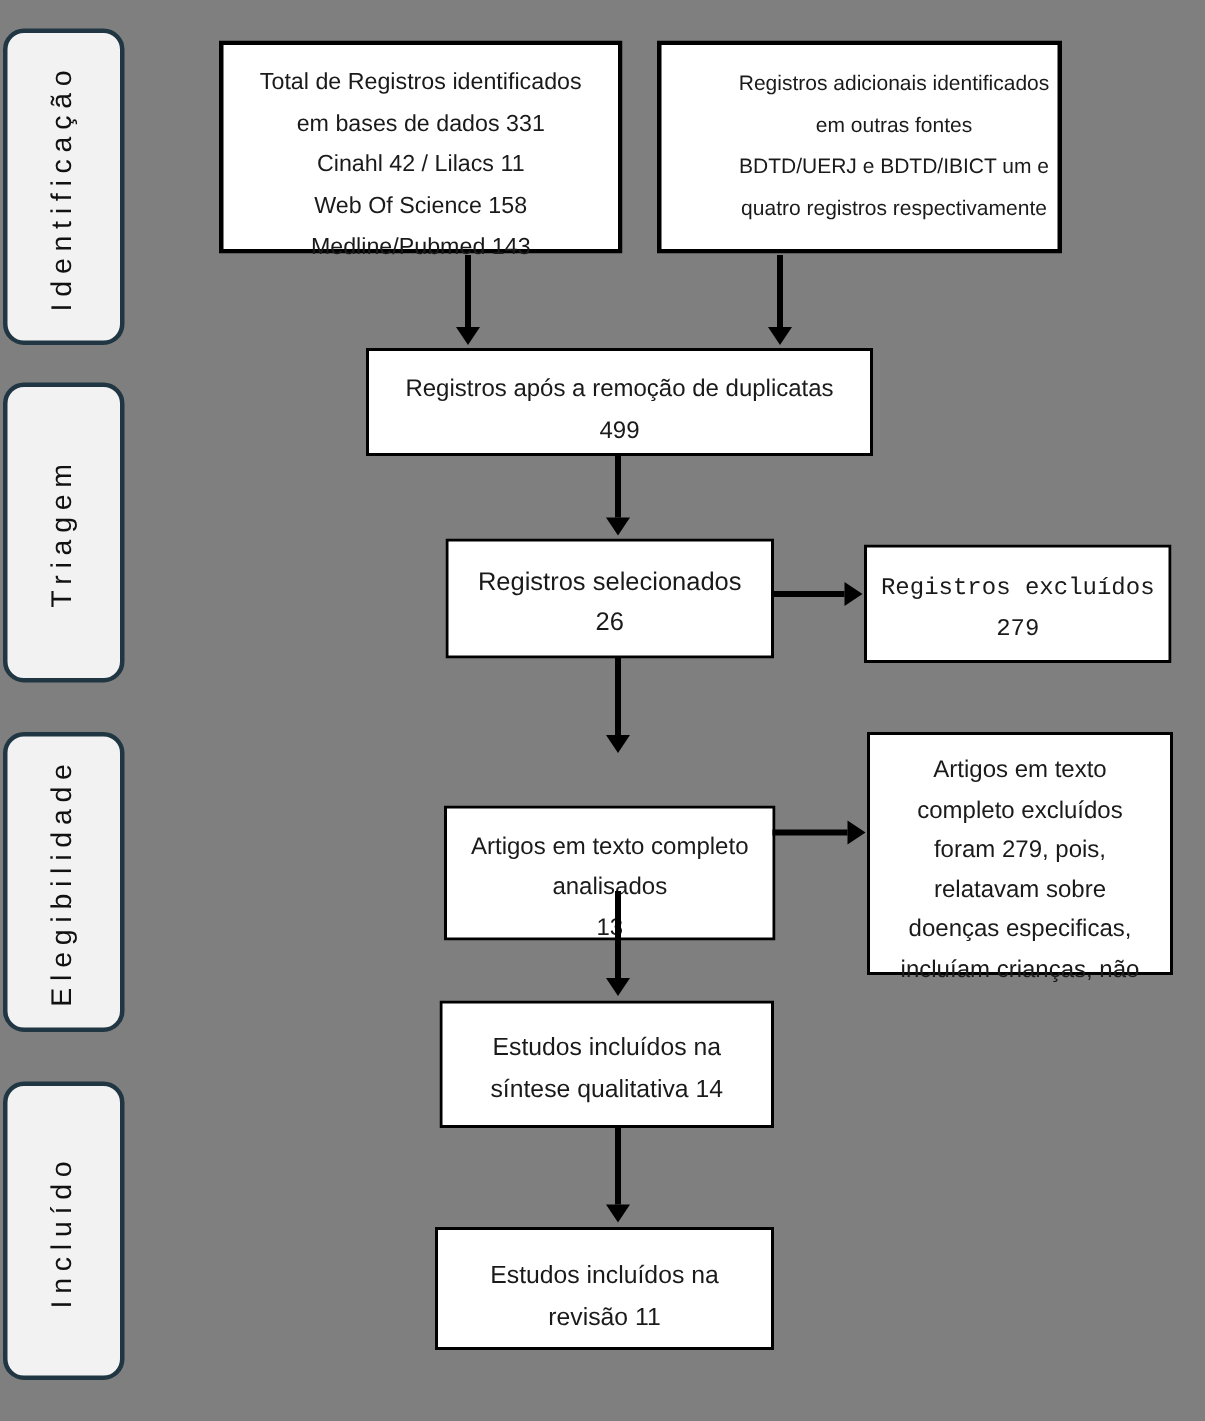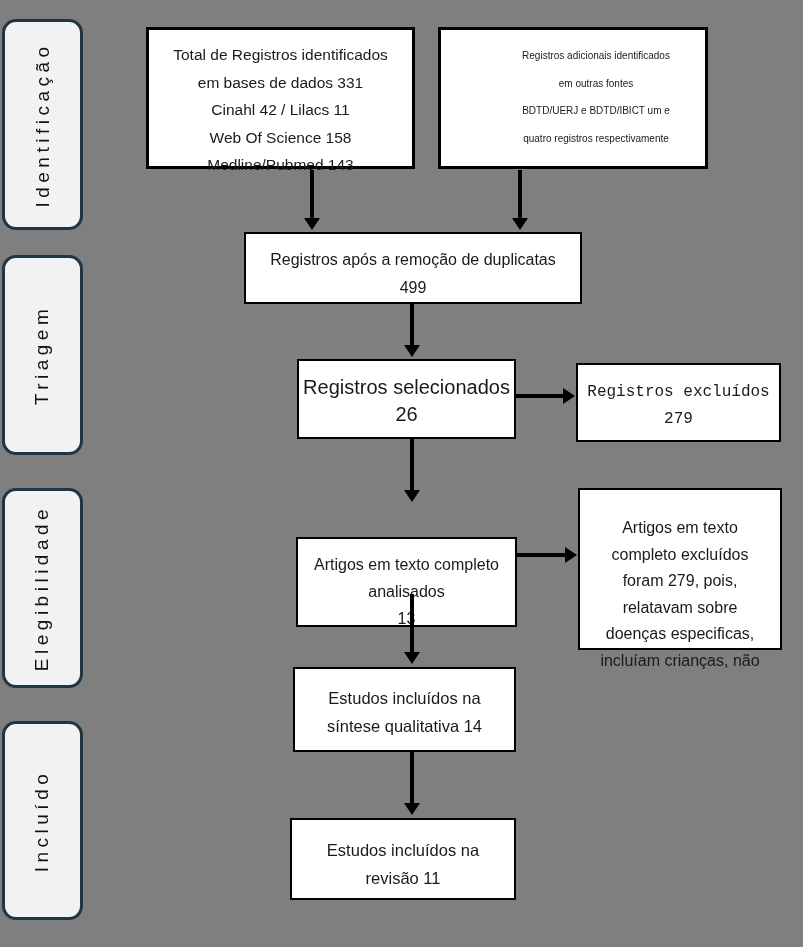--- a/index.html
+++ b/index.html
@@ -24,31 +24,31 @@
   #stage-incluido{top:721px;height:199px;}
   
   .fbox{
     position:absolute;background:#ffffff;border:2px solid #000;
     box-sizing:border-box;text-align:center;
   }
   .fbox-text{white-space:pre-line;}
   #box-identified-databases{left:146px;top:27px;width:269px;height:142px;border-width:3px;}
   #box-identified-databases .fbox-text{font-size:15.5px;line-height:27.5px;padding-top:11px;}
   #box-identified-other{left:438px;top:27px;width:270px;height:142px;border-width:3px;}
-  #box-identified-other .fbox-text{font-size:10px;line-height:27.5px;padding-top:12px;margin-left:46px;}
+  #box-identified-other .fbox-text{font-size:14px;line-height:27.5px;padding-top:12px;margin-left:46px;}
   #box-after-duplicates{left:244px;top:232px;width:338px;height:72px;}
   #box-after-duplicates .fbox-text{font-size:16px;line-height:28px;padding-top:12px;}
   #box-screened{left:297px;top:359px;width:219px;height:80px;}
-  #box-screened .fbox-text{font-size:20px;line-height:27px;padding-top:13px;}
+  #box-screened .fbox-text{font-size:17px;line-height:27px;padding-top:13px;}
   #box-excluded{left:576px;top:363px;width:205px;height:79px;font-family:Liberation Mono, monospace;}
   #box-excluded .fbox-text{font-size:16px;line-height:27px;padding-top:14px;}
   #box-fulltext{left:296px;top:505px;width:221px;height:90px;margin-top:32px;}
   #box-fulltext .fbox-text{font-size:16px;line-height:27px;padding-top:12px;}
   #box-fulltext-excluded{left:578px;top:488px;width:204px;height:162px;}
-  #box-fulltext-excluded .fbox-text{font-size:16px;line-height:26.5px;padding-top:25px;}
+  #box-fulltext-excluded .fbox-text{font-size:16px;line-height:26.5px;padding-top:11px;}
   #box-qualitative{left:293px;top:667px;width:223px;height:85px;}
   #box-qualitative .fbox-text{font-size:16.5px;line-height:28px;padding-top:15px;}
   #box-included-review{left:290px;top:818px;width:226px;height:82px;}
   #box-included-review .fbox-text{font-size:16.5px;line-height:28px;padding-top:16px;}
   
   .arrow{position:absolute;left:0;top:0;width:0;height:0;}
   .shaft-v{position:absolute;width:4px;background:#000;}
   .shaft-h{position:absolute;height:4px;background:#000;}
   .head-down{position:absolute;width:0;height:0;
     border-left:8px solid transparent;border-right:8px solid transparent;

